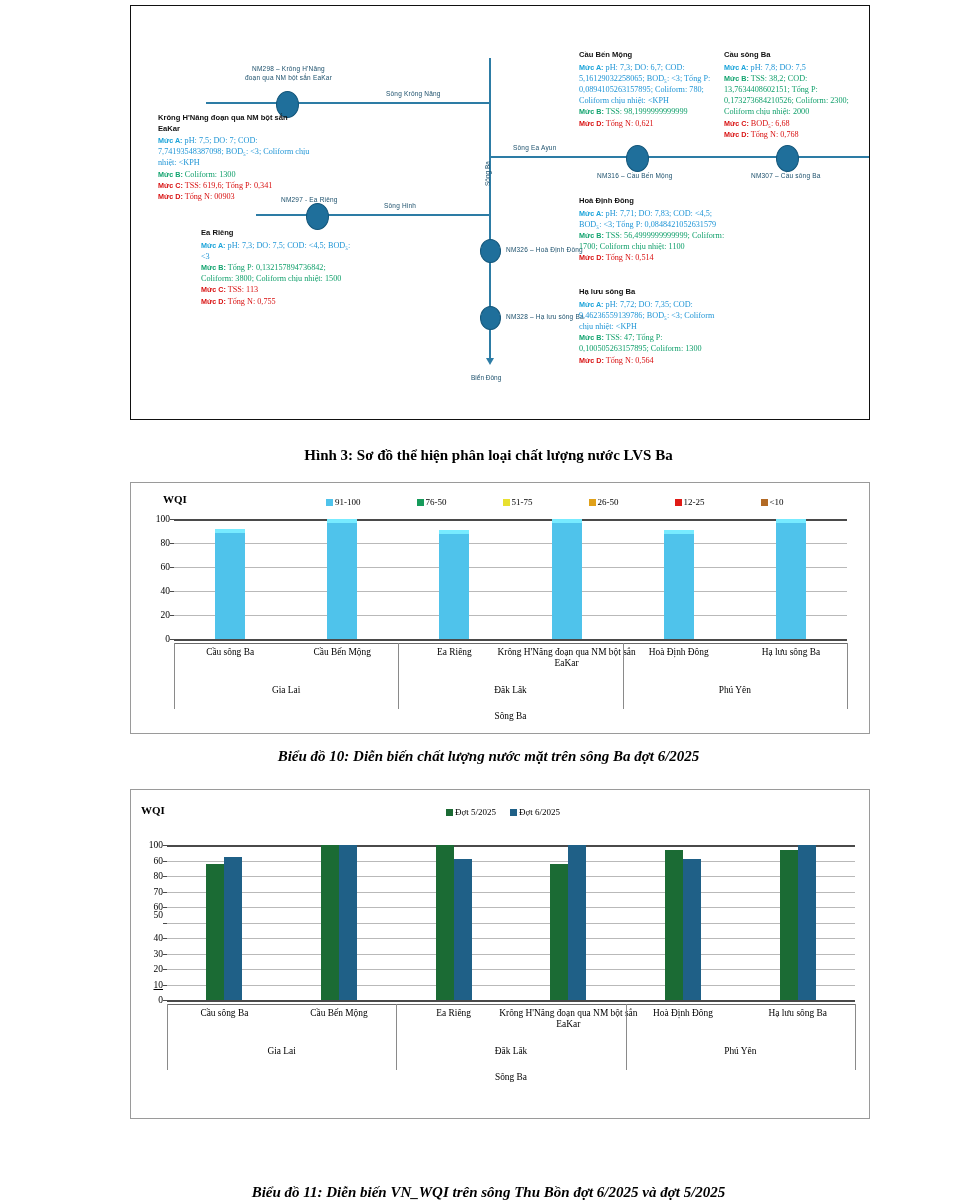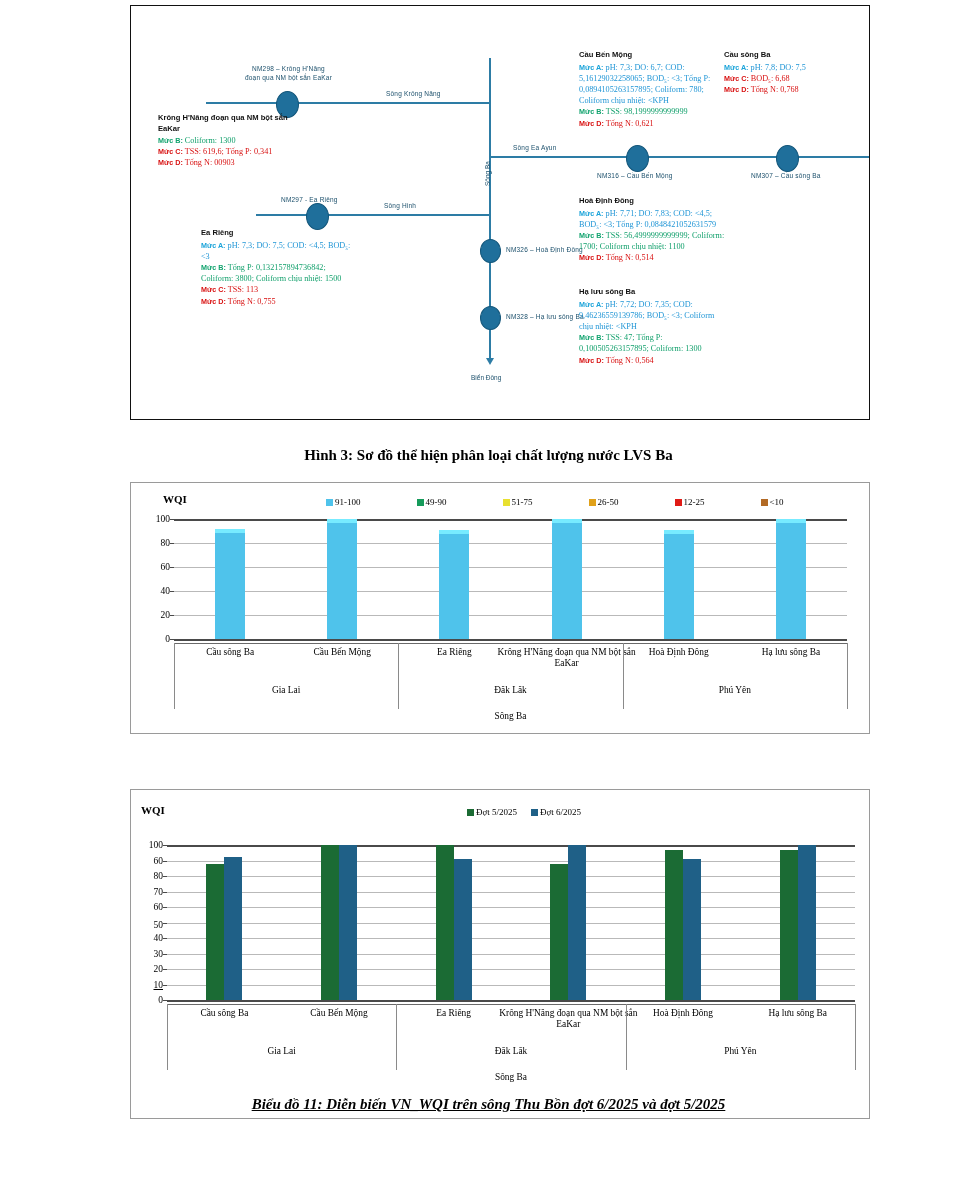--- a/index.html
+++ b/index.html
@@ -135,20 +135,21 @@
         <span>đoạn qua NM bột sắn EaKar</span>
       </div>
       <div class="nm-label" style="left:150px;top:190px;">NM297 - Ea Riêng</div>
       <div class="nm-label" style="left:466px;top:166px;">NM316 – Cầu Bến Mộng</div>
       <div class="nm-label" style="left:620px;top:166px;">NM307 – Cầu sông Ba</div>
       <div class="nm-label" style="left:375px;top:240px;">NM326 – Hoà Định Đông</div>
       <div class="nm-label" style="left:375px;top:307px;">NM328 – Hạ lưu sông Ba</div>
 
       <div class="info" style="left:27px;top:107px;width:152px;">
         <span class="tt">Krông H'Năng đoạn qua NM bột sắn EaKar</span>
+        <div><span class="lv lvA">Mức A:</span><span class="txA"> pH: 7,5; DO: 7; COD: 7,74193548387098; BOD₅: &lt;3; Coliform chịu nhiệt: &lt;KPH</span></div>
         <div><span class="lv lvB">Mức B:</span><span class="txB"> Coliform: 1300</span></div>
         <div><span class="lv lvC">Mức C:</span><span class="txC"> TSS: 619,6; Tổng P: 0,341</span></div>
         <div><span class="lv lvD">Mức D:</span><span class="txD"> Tổng N: 00903</span></div>
       </div>
 
       <div class="info" style="left:70px;top:222px;width:155px;">
         <span class="tt">Ea Riêng</span>
         <div><span class="lv lvA">Mức A:</span><span class="txA"> pH: 7,3; DO: 7,5; COD: &lt;4,5; BOD₅: &lt;3</span></div>
         <div><span class="lv lvB">Mức B:</span><span class="txB"> Tổng P: 0,132157894736842; Coliform: 3800; Coliform chịu nhiệt: 1500</span></div>
         <div><span class="lv lvC">Mức C:</span><span class="txC"> TSS: 113</span></div>
@@ -158,20 +159,21 @@
       <div class="info" style="left:448px;top:44px;width:145px;">
         <span class="tt">Cầu Bến Mộng</span>
         <div><span class="lv lvA">Mức A:</span><span class="txA"> pH: 7,3; DO: 6,7; COD: 5,16129032258065; BOD₅: &lt;3; Tổng P: 0,0894105263157895; Coliform: 780; Coliform chịu nhiệt: &lt;KPH</span></div>
         <div><span class="lv lvB">Mức B:</span><span class="txB"> TSS: 98,1999999999999</span></div>
         <div><span class="lv lvD">Mức D:</span><span class="txD"> Tổng N: 0,621</span></div>
       </div>
 
       <div class="info" style="left:593px;top:44px;width:140px;">
         <span class="tt">Cầu sông Ba</span>
         <div><span class="lv lvA">Mức A:</span><span class="txA"> pH: 7,8; DO: 7,5</span></div>
+        <div><span class="lv lvB">Mức B:</span><span class="txB"> TSS: 38,2; COD: 13,7634408602151; Tổng P: 0,173273684210526; Coliform: 2300; Coliform chịu nhiệt: 2000</span></div>
         <div><span class="lv lvC">Mức C:</span><span class="txC"> BOD₅: 6,68</span></div>
         <div><span class="lv lvD">Mức D:</span><span class="txD"> Tổng N: 0,768</span></div>
       </div>
 
       <div class="info" style="left:448px;top:190px;width:150px;">
         <span class="tt">Hoà Định Đông</span>
         <div><span class="lv lvA">Mức A:</span><span class="txA"> pH: 7,71; DO: 7,83; COD: &lt;4,5; BOD₅: &lt;3; Tổng P: 0,0848421052631579</span></div>
         <div><span class="lv lvB">Mức B:</span><span class="txB"> TSS: 56,4999999999999; Coliform: 1700; Coliform chịu nhiệt: 1100</span></div>
         <div><span class="lv lvD">Mức D:</span><span class="txD"> Tổng N: 0,514</span></div>
       </div>
@@ -190,21 +192,21 @@
 
   <div class="chart-box" style="top:482px;height:252px;">
     <div class="wqi" style="left:32px;top:10px;">WQI</div>
     <div class="legend" id="legend10" style="left:195px;top:14px;">
         <div class="li" style="margin-right: 56px; justify-content: center;">
           <span class="sw" style="background: rgb(79, 195, 235);"></span>
           <span>91-100</span>
         </div>
         <div class="li" style="margin-right: 56px;">
           <span class="sw" style="background: rgb(22, 155, 91);"></span>
-          <span>49-90</span>
+          <span>76-50</span>
         </div>
         <div class="li" style="margin-right: 56px;">
           <span class="sw" style="background: rgb(232, 224, 48);"></span>
           <span>51-75</span>
         </div>
         <div class="li" style="margin-right: 56px;">
           <span class="sw" style="background: rgb(224, 161, 26);"></span>
           <span>26-50</span>
         </div>
         <div class="li" style="margin-right: 56px;">
@@ -264,24 +266,25 @@
         <div class="sep" style="left: 224.333px; top: 124px; height: 66px;"></div>
         <div class="grp" style="left: 224.333px; width: 224.333px; top: 166px;">Đăk Lăk</div>
         <div class="sep" style="left: 448.667px; top: 124px; height: 66px;"></div>
         <div class="grp" style="left: 448.667px; width: 224.333px; top: 166px;">Phú Yên</div>
         <div class="sep" style="left: 673px; top: 124px; height: 66px;"></div>
         <div class="sep" style="left: 0px; top: 124px; height: 66px;"></div>
         <div class="grp" style="left: 0px; width: 673px; top: 192px;">Sông Ba</div>
       </div>
   </div>
 
+  <div class="cap it" style="top:748px;">Biểu đồ 10: Diễn biến chất lượng nước mặt trên sông Ba đợt 6/2025</div>
 
   <div class="chart-box" style="top:789px;height:330px;">
     <div class="wqi" style="left:10px;top:14px;">WQI</div>
-    <div class="legend" id="legend11" style="left:336px;top:17px;">
+    <div class="legend" id="legend11" style="left:315px;top:17px;">
         <div class="li" style="margin-right: 14px;">
           <span class="sw" style="background: rgb(27, 107, 52);"></span>
           <span>Đợt 5/2025</span>
         </div>
         <div class="li" style="margin-right: 14px;">
           <span class="sw" style="background: rgb(31, 96, 135);"></span>
           <span>Đợt 6/2025</span>
         </div>
       </div>
     <div class="plot" id="plot11" style="left: 36px; top: 55px; right: 14px; height: 155px; position: absolute;">
@@ -294,21 +297,21 @@
         <div class="grid-l" style="top: 124px;"></div>
         <div class="ytick" style="top: 124px;">20</div>
         <div class="ytickmark" style="top: 124px;"></div>
         <div class="grid-l" style="top: 108.5px;"></div>
         <div class="ytick" style="top: 108.5px;">30</div>
         <div class="ytickmark" style="top: 108.5px;"></div>
         <div class="grid-l" style="top: 93px;"></div>
         <div class="ytick" style="top: 93px;">40</div>
         <div class="ytickmark" style="top: 93px;"></div>
         <div class="grid-l" style="top: 77.5px;"></div>
-        <div class="ytick" style="top: 80px; margin-left: 42px;">50</div>
+        <div class="ytick" style="top: 70px; margin-left: 42px;">50</div>
         <div class="ytickmark" style="top: 77.5px;"></div>
         <div class="grid-l" style="top: 62px;"></div>
         <div class="ytick" style="top: 62px;">60</div>
         <div class="ytickmark" style="top: 62px;"></div>
         <div class="grid-l" style="top: 46.5px;"></div>
         <div class="ytick" style="top: 46.5px;">70</div>
         <div class="ytickmark" style="top: 46.5px;"></div>
         <div class="grid-l" style="top: 31px;"></div>
         <div class="ytick" style="top: 31px;">80</div>
         <div class="ytickmark" style="top: 31px;"></div>
@@ -341,15 +344,15 @@
         <div class="sep" style="left: 229.333px; top: 159px; height: 66px;"></div>
         <div class="grp" style="left: 229.333px; width: 229.333px; top: 201px;">Đăk Lăk</div>
         <div class="sep" style="left: 458.667px; top: 159px; height: 66px;"></div>
         <div class="grp" style="left: 458.667px; width: 229.333px; top: 201px;">Phú Yên</div>
         <div class="sep" style="left: 688px; top: 159px; height: 66px;"></div>
         <div class="sep" style="left: 0px; top: 159px; height: 66px;"></div>
         <div class="grp" style="left: 0px; width: 688px; top: 227px;">Sông Ba</div>
       </div>
   </div>
 
-  <div class="cap it" style="top:1096px;text-decoration:underline;">Biểu đồ 11: Diễn biến VN_WQI trên sông Thu Bồn đợt 6/2025 và đợt 5/2025</div>
+  <div class="cap it" style="top:1184px;">Biểu đồ 11: Diễn biến VN_WQI trên sông Thu Bồn đợt 6/2025 và đợt 5/2025</div>
 
 </div>
 
 </body></html>

